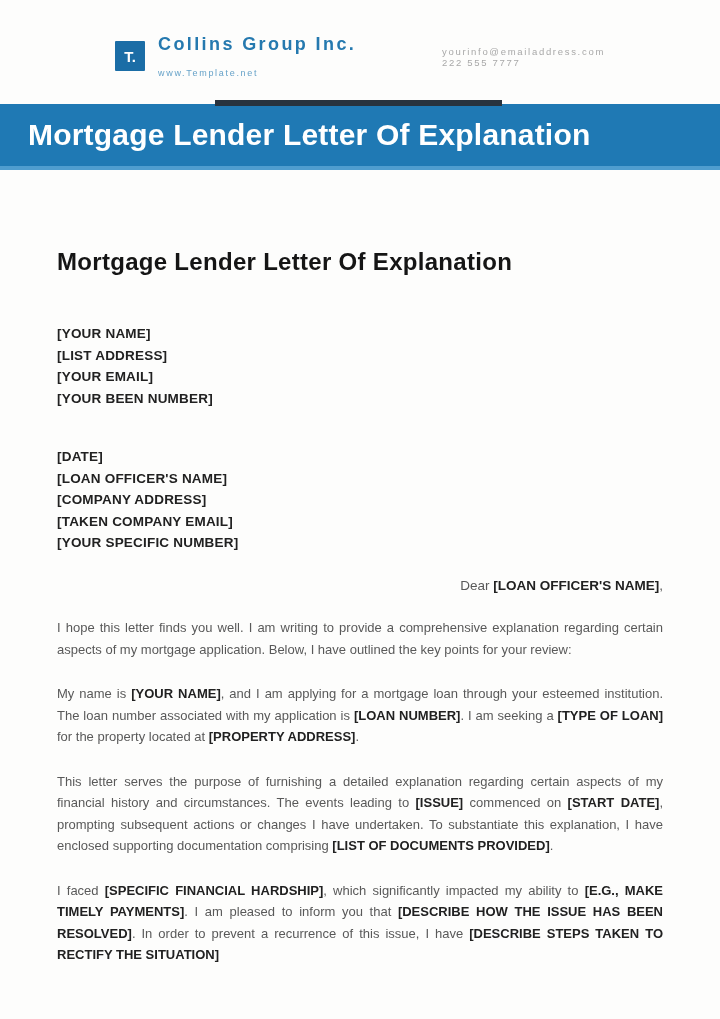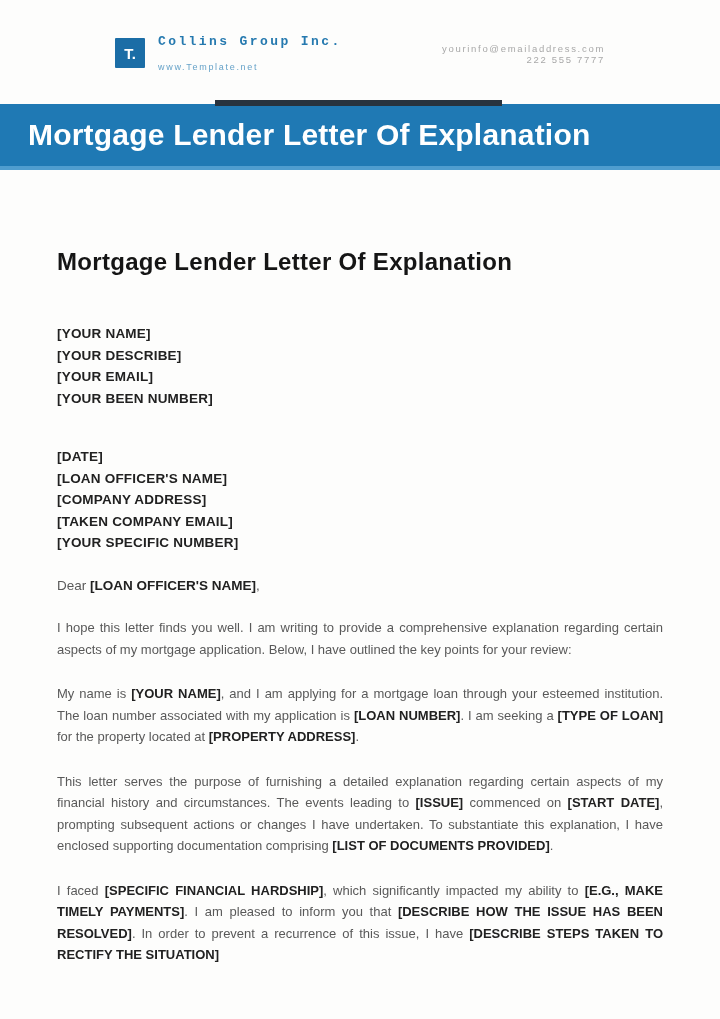--- a/index.html
+++ b/index.html
@@ -27,29 +27,29 @@
     display:flex;justify-content:space-between;align-items:center;
   }
   .brand{display:flex;align-items:center;}
   .logo{
     width:30px;height:30px;background:var(--logo-blue);color:#fff;
     display:flex;align-items:center;justify-content:center;
     font-weight:bold;font-size:15px;border-radius:1px;flex:0 0 auto;
   }
   .brand-text{margin-left:13px;}
   .company{
-    font-size:13px;font-weight:bold;color:var(--brand-text);
-    letter-spacing:2.4px;white-space:nowrap;font-family:Liberation Mono, monospace;
+    font-size:18px;font-weight:bold;color:var(--brand-text);
+    letter-spacing:2.4px;white-space:nowrap;
   }
   .website{
     font-size:9px;color:var(--website-text);letter-spacing:1.7px;
     margin-top:13px;white-space:nowrap;
   }
   .contact{
-    text-align:right;color:var(--contact-text);font-size:9.5px;
+    color:var(--contact-text);font-size:9.5px;
     letter-spacing:1.7px;line-height:10px;margin-top:2px;
   }
   .contact div{margin-top:0;}
   .contact div + div{margin-top:1px;}
   
   .accent-bar{
     position:absolute;left:215px;top:100px;width:287px;height:6px;
     background:var(--accent-bar);z-index:2;
   }
   .banner{
@@ -71,20 +71,21 @@
   }
   .addr{margin-top:45px;}
   .addr .line{
     font-size:13.5px;line-height:21.5px;font-weight:bold;
     color:var(--bold-text);letter-spacing:0.2px;
   }
   #recipient-block{margin-top:37px;}
   .salutation{
     margin:21px 0 0 0;font-size:13.5px;line-height:21.5px;
     color:var(--body-text);
+    text-align:right;
   }
   .salutation .b,.para .b{font-weight:bold;color:var(--bold-text);}
   .para{
     margin:23px 0 0 0;font-size:13px;line-height:21.5px;
     color:var(--body-text);text-align:justify;
   }
   #paragraphs .para:first-child{margin-top:21px;}
 </style>
 </head>
 <body>
@@ -111,21 +112,21 @@
 
   <div class="banner">
     <h2>Mortgage Lender Letter Of Explanation</h2>
   </div>
 
   <main class="letter">
     <h1>Mortgage Lender Letter Of Explanation</h1>
 
     <div class="addr" id="sender-block">
         <div class="line">[YOUR NAME]</div>
-        <div class="line">[YOUR DESCRIBE]</div>
+        <div class="line">[LIST ADDRESS]</div>
         <div class="line">[YOUR EMAIL]</div>
         <div class="line">[YOUR BEEN NUMBER]</div>
       </div>
 
     <div class="addr" id="recipient-block">
         <div class="line">[DATE]</div>
         <div class="line">[LOAN OFFICER'S NAME]</div>
         <div class="line">[COMPANY ADDRESS]</div>
         <div class="line">[TAKEN COMPANY EMAIL]</div>
         <div class="line">[YOUR SPECIFIC NUMBER]</div>

